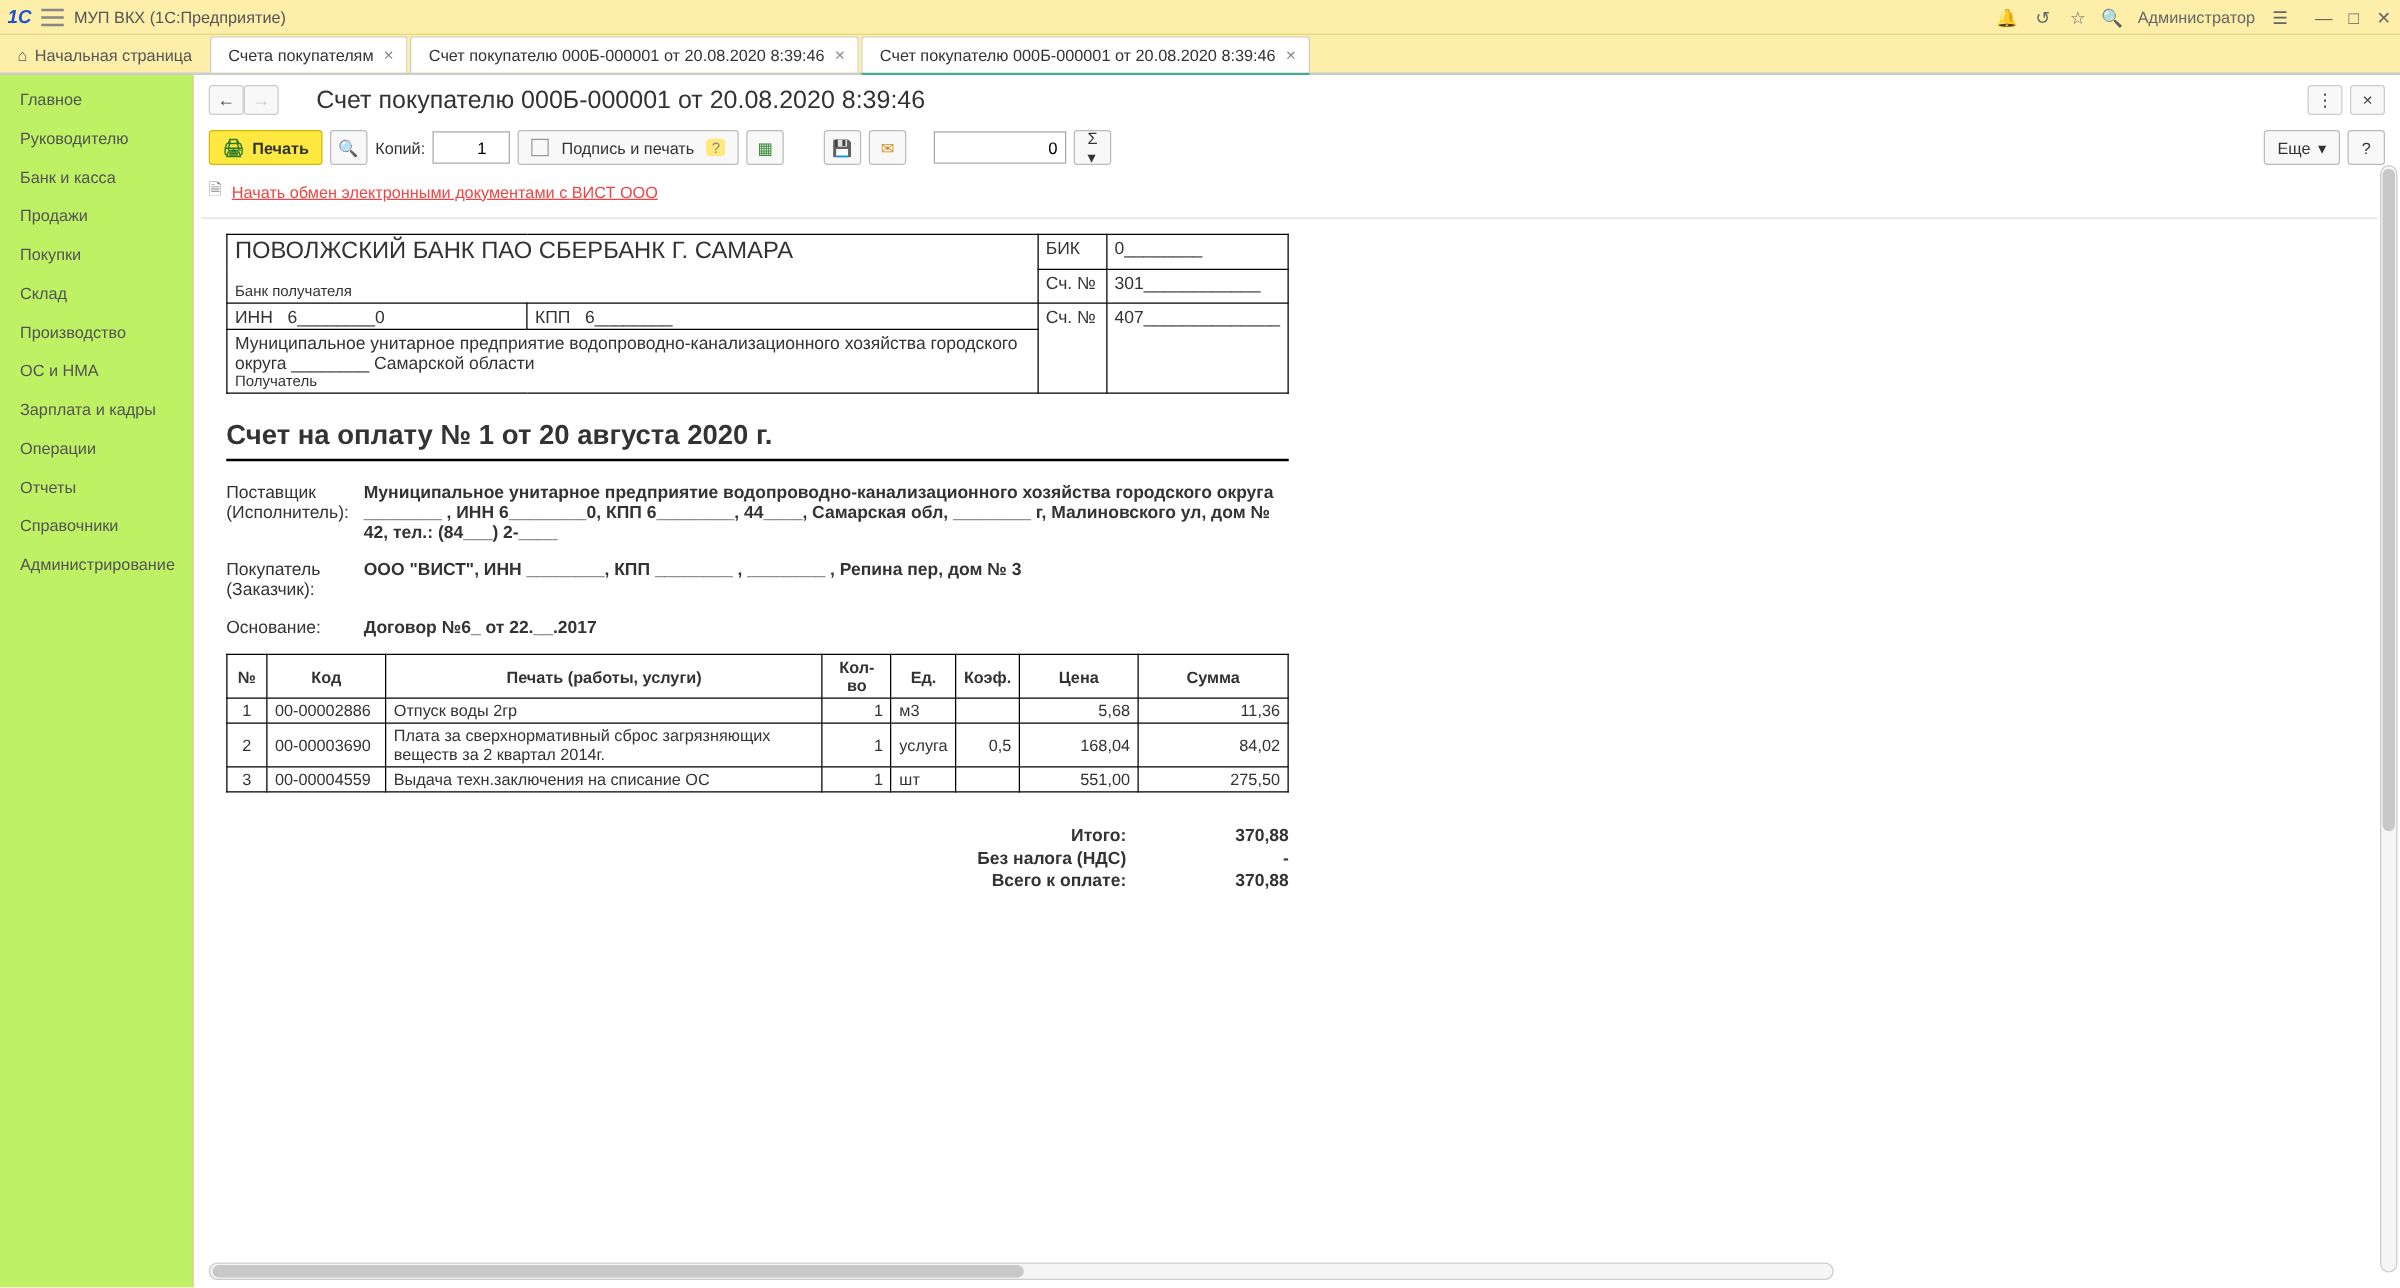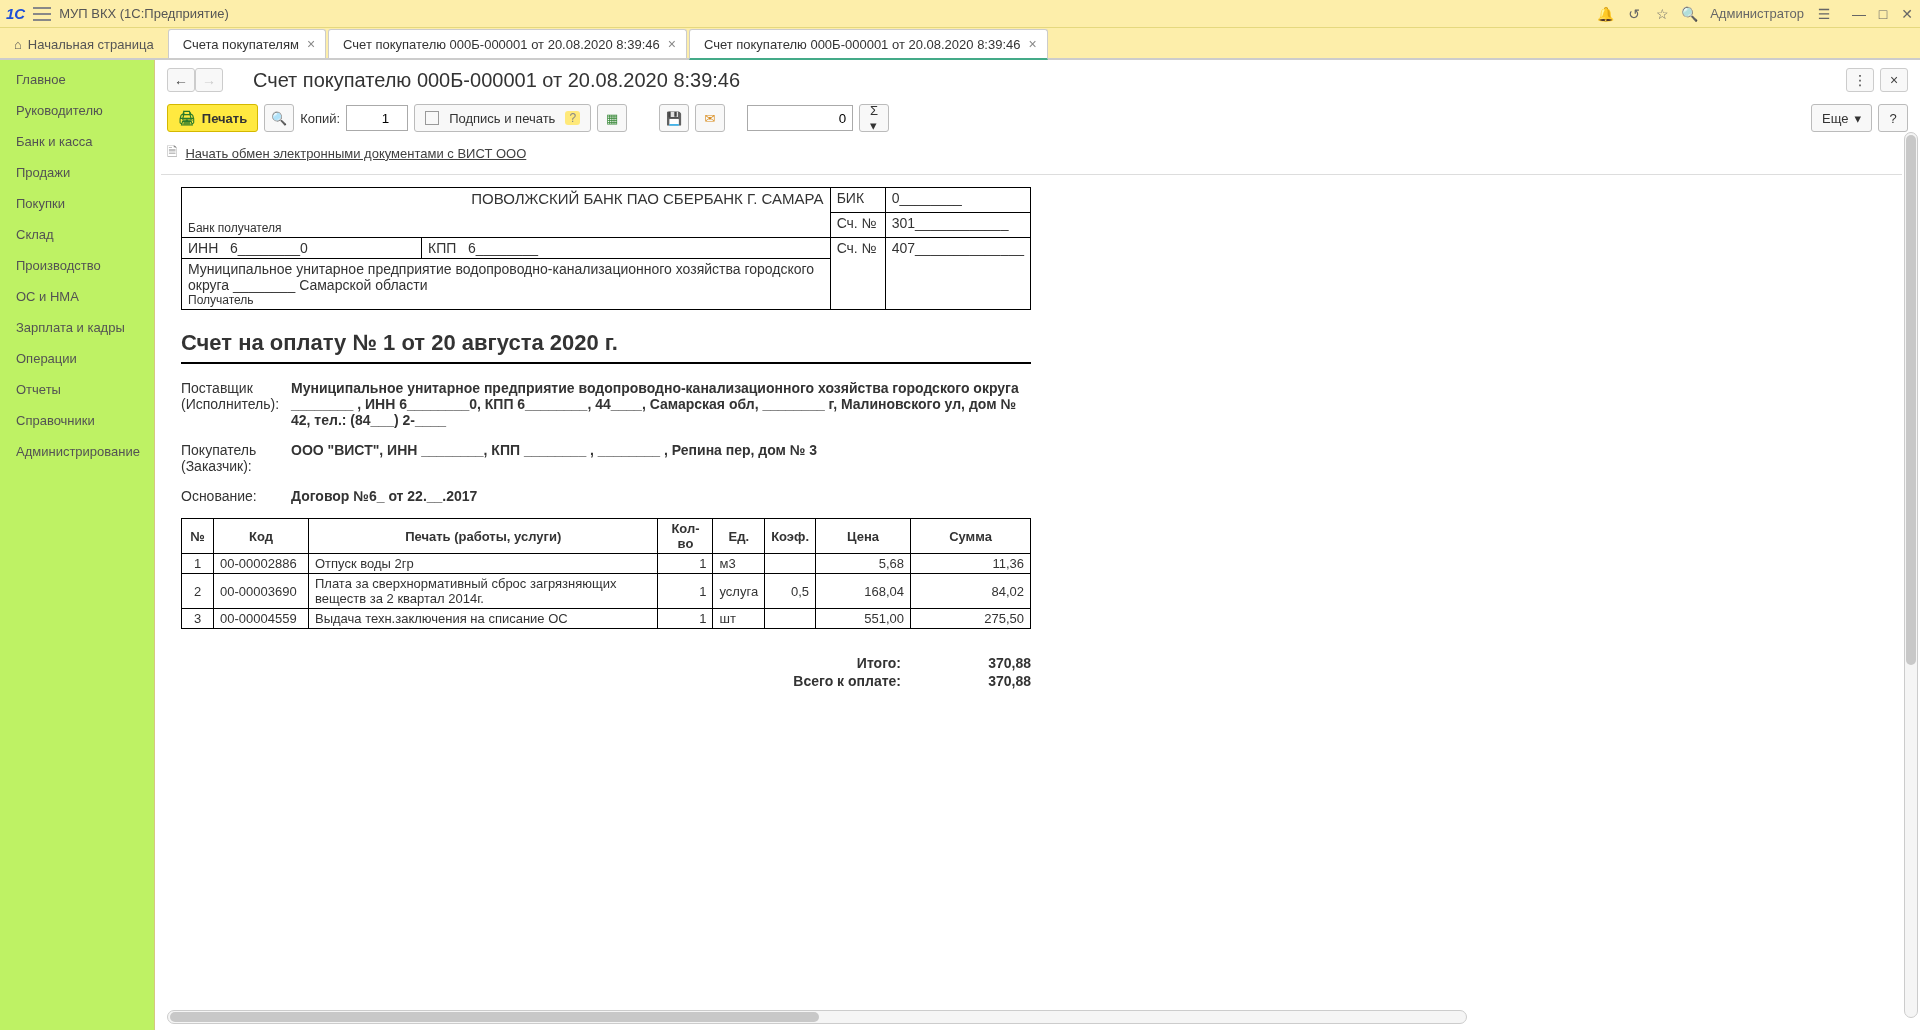--- a/index.html
+++ b/index.html
@@ -30,21 +30,21 @@
   .header-right { margin-left: auto; display: flex; gap: 6px; }
   .toolbar { display: flex; align-items: center; padding: 4px 12px 8px 12px; gap: 6px; flex-wrap: wrap; }
   .btn { height: 28px; padding: 0 10px; border: 1px solid #bbb; background: #f8f8f8; display: inline-flex; align-items: center; gap: 6px; cursor: pointer; border-radius: 3px; font-size: 13px; }
   .btn-print { background: #ffe940; border-color: #d4b800; font-weight: bold; }
   .btn-icon { width: 30px; justify-content: center; }
   .copies-input { width: 62px; height: 26px; border: 1px solid #aaa; text-align: right; padding: 0 18px 0 4px; position: relative; }
   .copies-wrap { position: relative; display: inline-flex; }
   .money-input { width: 106px; height: 26px; border: 1px solid #aaa; text-align: right; padding: 0 6px; }
   .toolbar-right { margin-left: auto; display: flex; gap: 6px; }
   .link-row { padding: 2px 12px 10px 12px; display: flex; align-items: center; gap: 8px; }
-  .doc-link { color: #404040; text-decoration: underline; cursor: pointer; font-size: 13px; }
+  .doc-link { color: #ef4444; text-decoration: underline; cursor: pointer; font-size: 13px; }
   .doc-area { flex: 1; overflow: auto; padding: 12px 20px 20px 20px; position: relative; margin: 0 18px 0 6px; border-top: 1px solid #ddd; }
   .doc-page { background: #fff; max-width: 1080px; }
   .bank-table { border-collapse: collapse; width: 100%; max-width: 850px; margin-bottom: 20px; }
   .bank-table td { border: 1px solid #000; padding: 2px 6px; font-size: 14px; vertical-align: top; }
   .bank-label-small { font-size: 12px; }
   .invoice-title { font-size: 22px; font-weight: bold; margin: 18px 0 6px 0; }
   .thick-line { border-top: 2px solid #000; margin-bottom: 16px; max-width: 850px; }
   .party-row { display: flex; margin-bottom: 14px; max-width: 850px; }
   .party-label { width: 110px; font-size: 14px; }
   .party-value { flex: 1; font-size: 14px; font-weight: bold; }
@@ -182,21 +182,21 @@
       <span class="doc-link">Начать обмен электронными документами с ВИСТ ООО</span>
     </div>
 
     <div class="doc-area">
       <div class="doc-page">
 
         <table class="bank-table">
           <tbody>
               <tr>
             <td colspan="2" rowspan="2" style="width:440px;">
-              <div style="font-size:15px;text-align:right;">ПОВОЛЖСКИЙ БАНК ПАО СБЕРБАНК Г. САМАРА</div>
+              <div style="font-size:19px;">ПОВОЛЖСКИЙ БАНК ПАО СБЕРБАНК Г. САМАРА</div>
               <div style="height:14px;"></div>
               <div class="bank-label-small">Банк получателя</div>
             </td>
             <td style="width:55px;">БИК</td>
             <td>0________</td>
           </tr>
           <tr>
             <td>Сч. №</td>
             <td>301____________</td>
           </tr>
@@ -285,20 +285,24 @@
               </tr>
             </tbody>
         </table>
 
         <div class="totals">
           <div class="totals-row">
             <div class="totals-label">Итого:</div>
             <div class="totals-value">370,88</div>
           </div>
           <div class="totals-row">
+            <div class="totals-label">Без налога (НДС)</div>
+            <div class="totals-value">-</div>
+          </div>
+          <div class="totals-row">
             <div class="totals-label">Всего к оплате:</div>
             <div class="totals-value">370,88</div>
           </div>
         </div>
 
       </div>
     </div>
     <div class="scrollbar-h">
         <div class="thumb"></div>
       </div>

